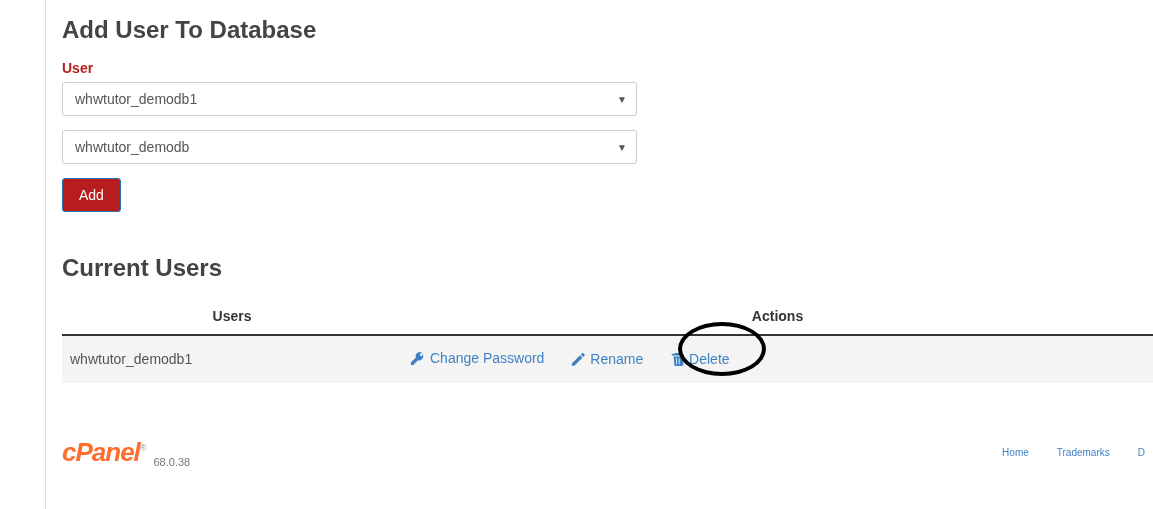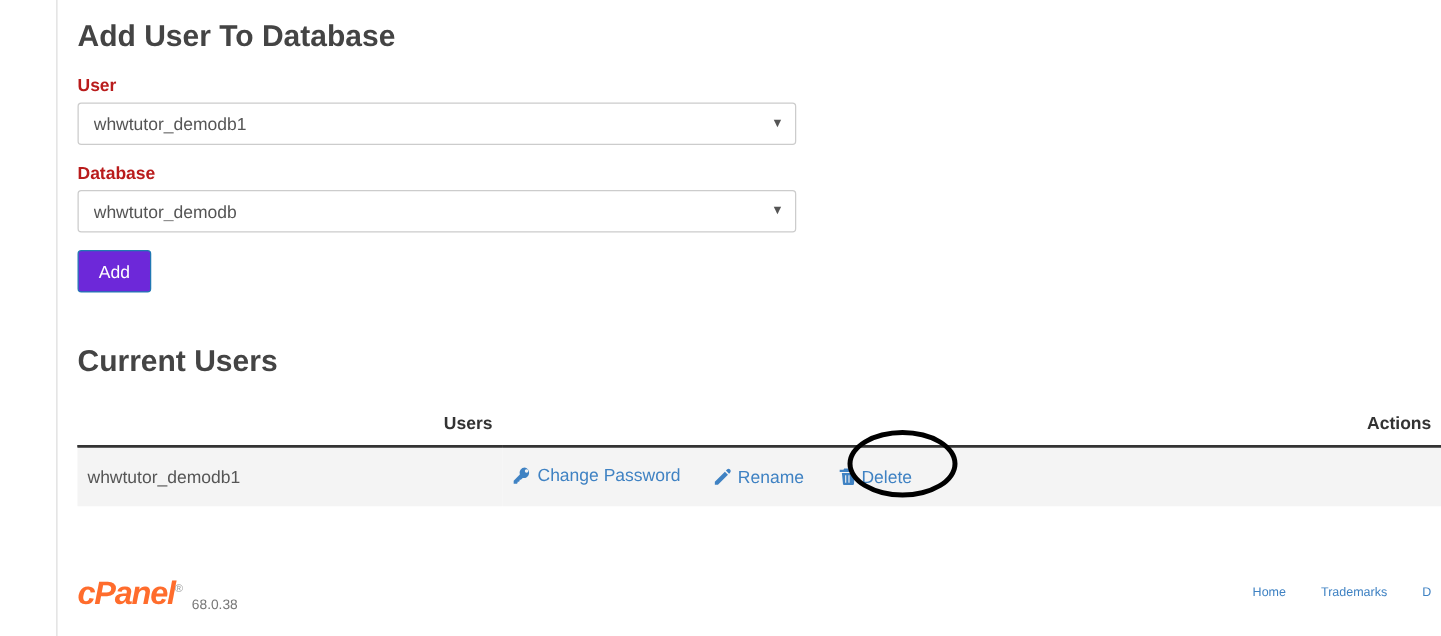--- a/index.html
+++ b/index.html
@@ -64,35 +64,35 @@
       transform: translateY(-50%);
       pointer-events: none;
       font-size: 10px;
       color: #555;
     }
     .btn-primary {
       display: inline-block;
       padding: 8px 16px;
       font-size: 14px;
       color: #fff;
-      background: #6d28d9;
+      background: #b91c1c;
       border: 1px solid #2178b3;
       border-radius: 3px;
       cursor: pointer;
     }
     .section-gap { height: 42px; }
     .table-wrapper {
       margin-top: 8px;
     }
     .users-table {
       width: 100%;
       border-collapse: collapse;
     }
     .users-table thead th {
-      text-align: right;
+      text-align: center;
       font-weight: 700;
       font-size: 14px;
       padding: 10px 8px;
       border-bottom: 2px solid #333;
       color: #333;
     }
     .users-table tbody td {
       padding: 14px 8px;
       background: #f4f4f4;
       color: #555;
@@ -181,21 +181,20 @@
       <label class="form-label">User</label>
       <div class="select-wrapper">
         <select class="select">
           <option>whwtutor_demodb1</option>
         </select>
         <span class="select-caret">▼</span>
       </div>
     </div>
 
     <div class="form-group">
-      <label class="form-label">Database</label>
       <div class="select-wrapper">
         <select class="select">
           <option>whwtutor_demodb</option>
         </select>
         <span class="select-caret">▼</span>
       </div>
     </div>
 
     <button class="btn-primary">Add</button>
 

